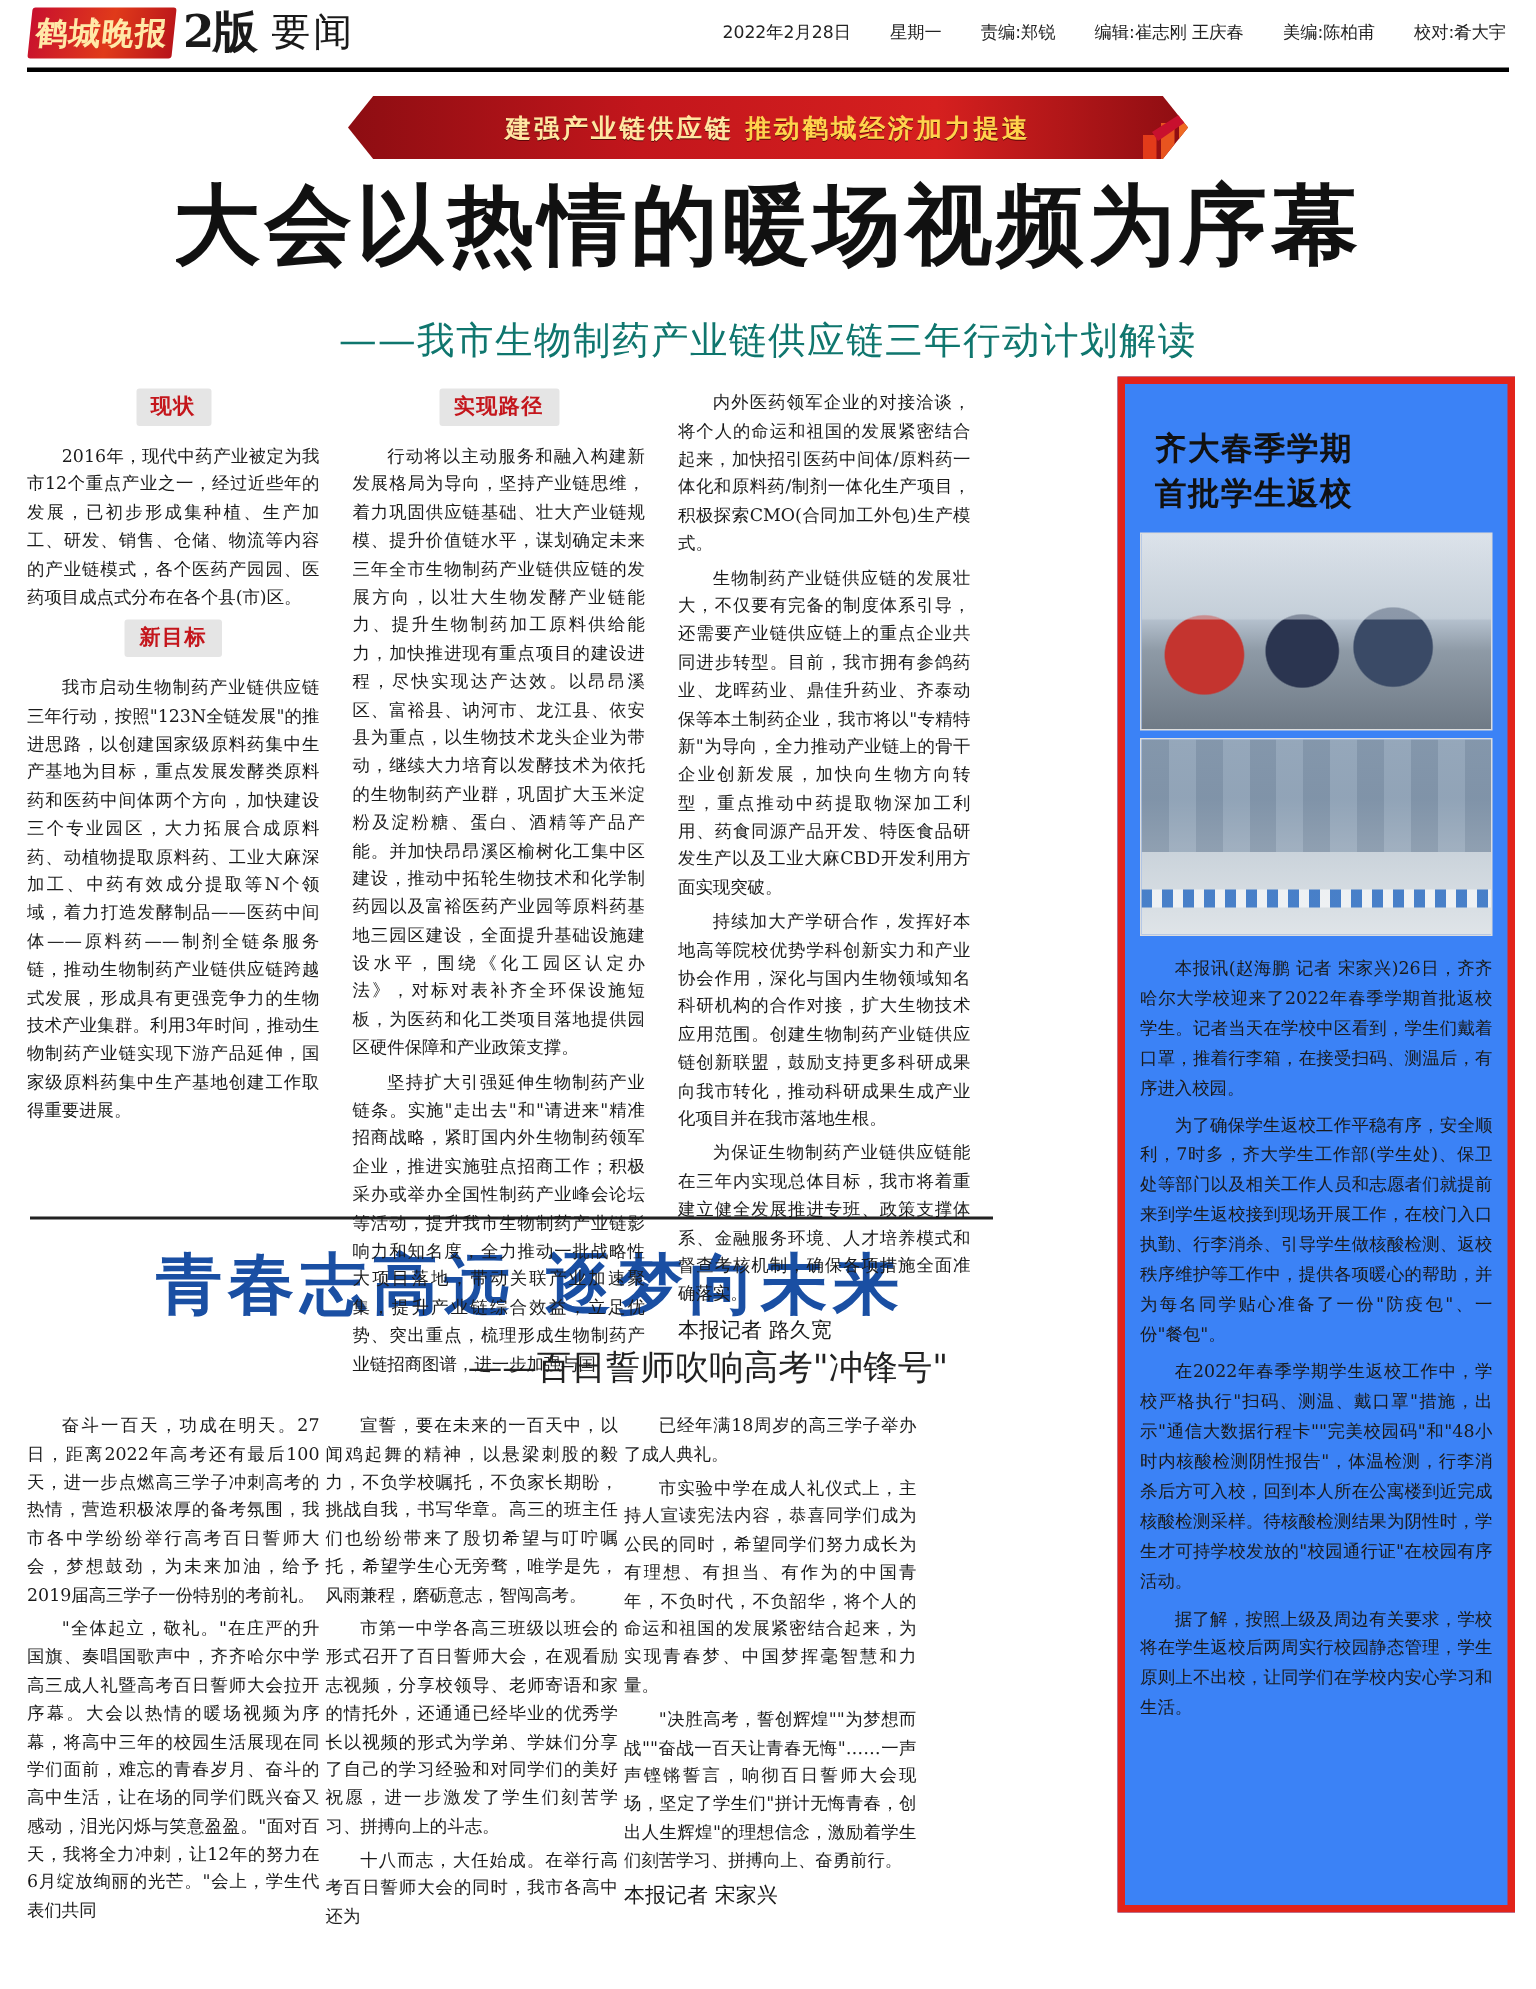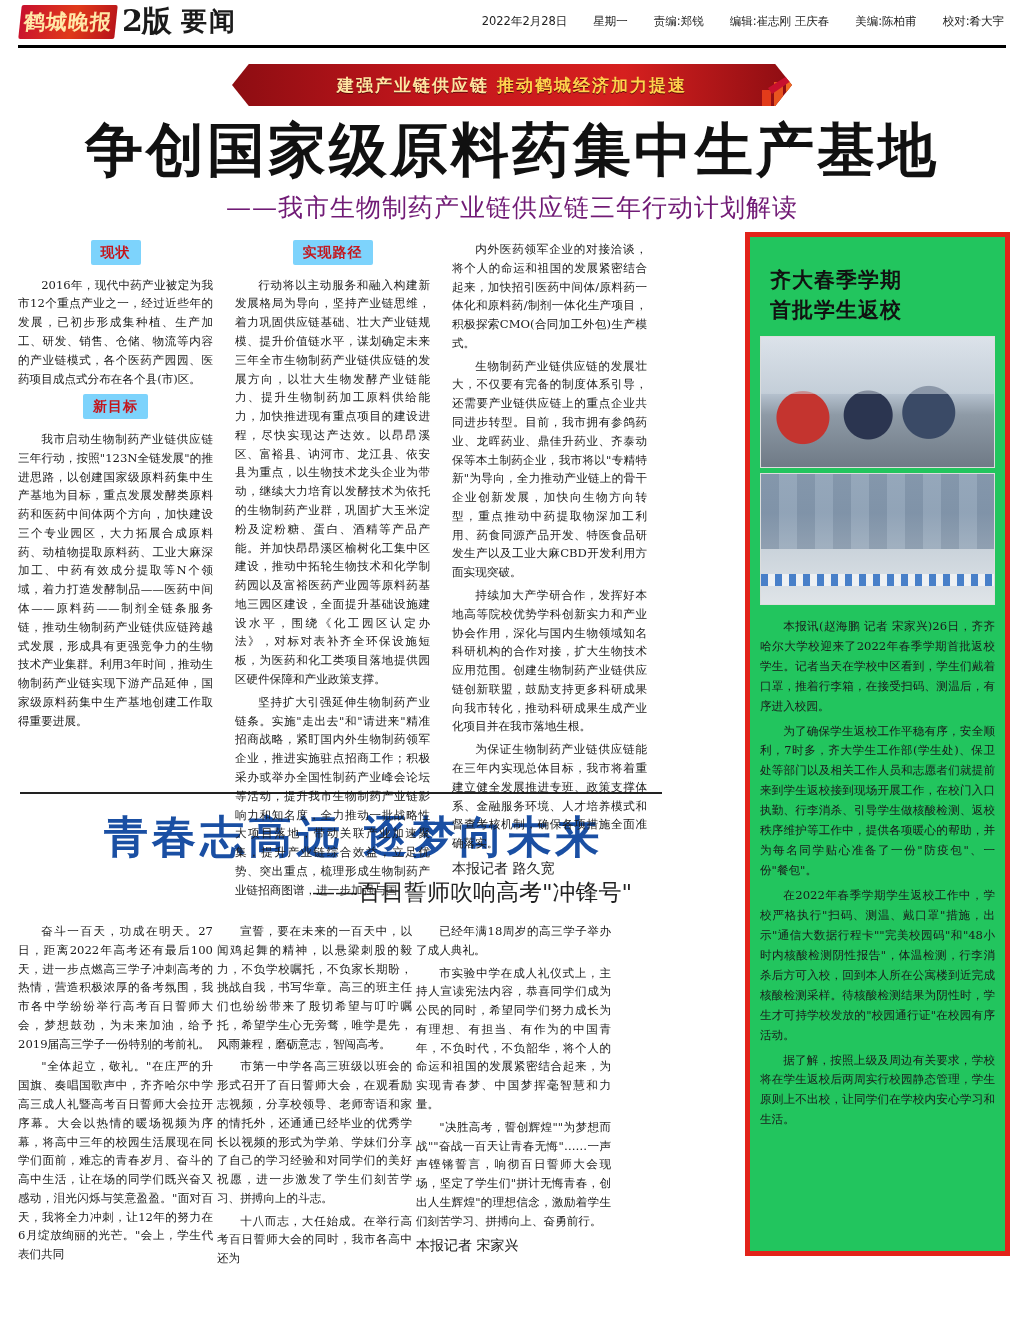--- a/index.html
+++ b/index.html
@@ -28,21 +28,21 @@
     font-weight:bold;font-size:21px;
     display:flex;align-items:center;justify-content:center;
     letter-spacing:1px;
     border-radius:2px;
     transform:skewX(-6deg);
   }
   .pageno{
     font-size:30px;font-weight:bold;margin-left:6px;letter-spacing:-1px;
   }
   .sectionname{
-    font-size:26px;font-weight:bold;margin-left:10px;letter-spacing:2px;
+    font-size:26px;font-weight:normal;margin-left:10px;letter-spacing:2px;
   }
   .masthead-right{
     margin-left:auto;display:flex;gap:26px;align-items:center;
     font-size:11.5px;color:#222;font-family:"DejaVu Sans","Liberation Sans",sans-serif;
   }
   .masthead-right span{white-space:nowrap;}
 
   
   .banner-wrap{
     margin-top:14px;display:flex;justify-content:center;align-items:center;height:46px;
@@ -62,47 +62,47 @@
     position:absolute;right:-38px;top:-10px;width:70px;height:56px;
   }
 
   
   .headline{
     text-align:center;font-size:58px;font-weight:bold;letter-spacing:3px;
     margin-top:10px;line-height:1.12;color:#111;
     font-family:"DejaVu Serif","Liberation Serif",serif;
   }
   .subhead{
-    text-align:center;font-size:25px;margin-top:8px;letter-spacing:1px;color:#701a75;
+    text-align:center;font-size:25px;margin-top:27px;letter-spacing:1px;color:#0f766e;
   }
 
   
   .body-area{position:relative;margin-top:16px;height:540px;}
   .cols{
     display:flex;gap:22px;height:100%;
   }
   .col{
     width:195px;font-size:11.6px;line-height:1.62;text-align:justify;
     color:#1b1b1b;
   }
   .col p{margin:0 0 4px 0;text-indent:2em;}
   .seclabel{
     text-align:center;font-weight:bold;color:#c4161c;font-size:14px;
     margin:0 0 6px 0;letter-spacing:1px;
   }
   .seclabel.box{
-    background:#7dd3fc;display:inline-block;padding:1px 10px;border-radius:2px;
+    background:#e5e5e5;display:inline-block;padding:1px 10px;border-radius:2px;
   }
   .seclabel-wrap{text-align:center;margin-bottom:5px;}
   .byline{text-align:left;font-size:14px;margin-top:4px;}
 
   
   .sidestory{
     position:absolute;right:-4px;top:-8px;width:265px;height:1024px;
-    border:5px solid #e2231a;background:#22c55e;box-sizing:border-box;
+    border:5px solid #e2231a;background:#3b82f6;box-sizing:border-box;
     padding:10px 10px 8px 10px;
     z-index:5;
   }
   .side-title{
     font-size:21px;font-weight:bold;line-height:1.45;letter-spacing:1px;
     margin:18px 0 10px 10px;color:#111;
   }
   .photo{
     width:100%;height:132px;margin-bottom:5px;position:relative;overflow:hidden;
     border:1px solid #ddd;box-sizing:border-box;
@@ -183,21 +183,21 @@
       <svg class="arrow" viewBox="0 0 70 56">
         <rect x="2" y="36" width="9" height="18" fill="#e23b1a"></rect>
         <rect x="14" y="28" width="9" height="26" fill="#e8541f"></rect>
         <rect x="26" y="20" width="9" height="34" fill="#ef6a23"></rect>
         <rect x="38" y="10" width="9" height="44" fill="#d5281a"></rect>
         <path d="M8 34 L52 6 L44 2 L62 0 L58 18 L54 11 L12 40 Z" fill="#c8102e"></path>
       </svg>
     </div>
   </div>
 
-  <div class="headline">争创国家级原料药集中生产基地</div>
+  <div class="headline">大会以热情的暖场视频为序幕</div>
   <div class="subhead">——我市生物制药产业链供应链三年行动计划解读</div>
 
   <div class="body-area">
     <div class="cols">
 
       <div class="col">
         <div class="seclabel-wrap"><span class="seclabel box">现状</span></div>
         <p>2016年，现代中药产业被定为我市12个重点产业之一，经过近些年的发展，已初步形成集种植、生产加工、研发、销售、仓储、物流等内容的产业链模式，各个医药产园园、医药项目成点式分布在各个县(市)区。</p>
         <div class="seclabel-wrap" style="margin-top:6px;"><span class="seclabel box">新目标</span></div>
         <p>我市启动生物制药产业链供应链三年行动，按照"123N全链发展"的推进思路，以创建国家级原料药集中生产基地为目标，重点发展发酵类原料药和医药中间体两个方向，加快建设三个专业园区，大力拓展合成原料药、动植物提取原料药、工业大麻深加工、中药有效成分提取等N个领域，着力打造发酵制品——医药中间体——原料药——制剂全链条服务链，推动生物制药产业链供应链跨越式发展，形成具有更强竞争力的生物技术产业集群。利用3年时间，推动生物制药产业链实现下游产品延伸，国家级原料药集中生产基地创建工作取得重要进展。</p>

